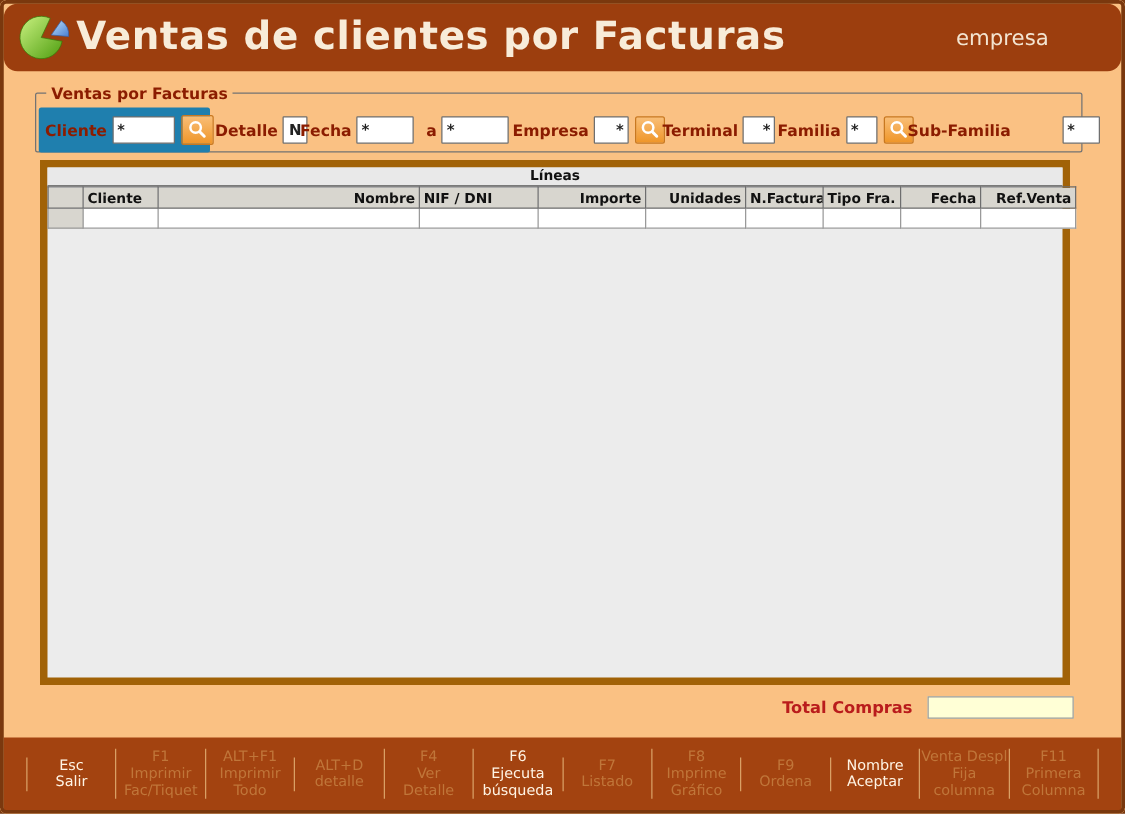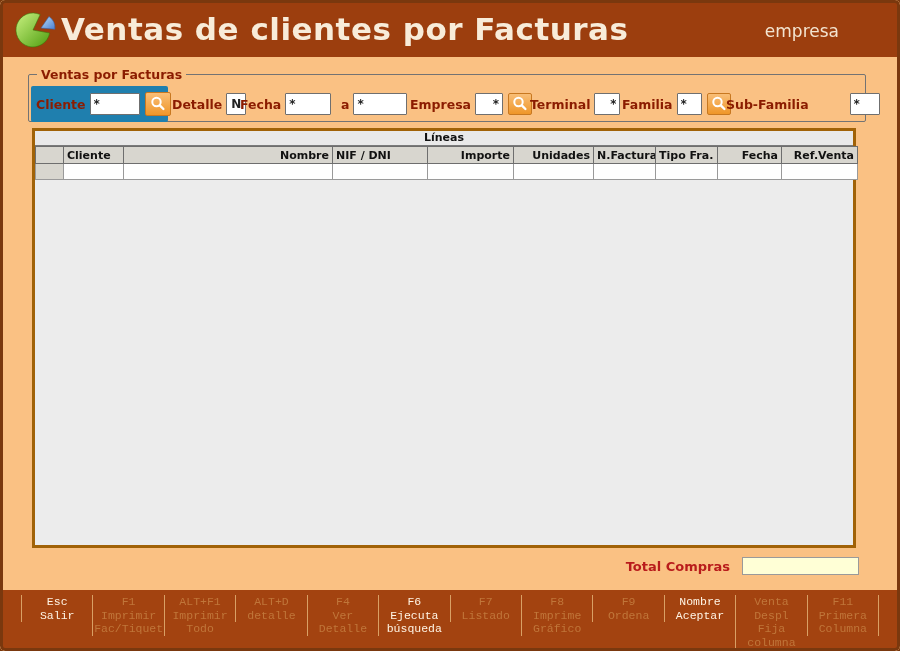--- a/index.html
+++ b/index.html
@@ -3,58 +3,58 @@
 <meta charset="utf-8">
 <style>
   * { box-sizing: border-box; margin: 0; padding: 0; }
   html,body { width: 900px; height: 651px; }
   body { font-family: "DejaVu Sans", "Liberation Sans", sans-serif; background:#7A380E; }
 
   .window { position: relative; width: 900px; height: 651px; background:#FAC183; overflow:hidden; border-radius:5px; }
   .frame { position:absolute; inset:0; border:3px solid #7A380E; border-radius:5px; pointer-events:none; z-index:50; }
 
   
-  .titlebar { position:absolute; left:3px; right:3px; top:3px; height:54px; background:#9C3E0E; }
+  .titlebar { position:absolute; left:3px; right:3px; top:3px; height:54px; background:#9C3E0E;border-radius:11px; }
   .logo { position:absolute; left:11px; top:5px; }
   .title { position:absolute; left:58px; top:8px; font-size:31px; font-weight:bold; color:#F8ECD9; letter-spacing:0.5px; }
   .company { position:absolute; right:58px; top:18px; font-size:17px; color:#F3E4D0; }
 
   
   .fieldset { position:absolute; left:28px; top:74px; width:838px; height:48px; border:1px solid #737373; border-radius:2px; }
   .legend { position:absolute; left:8px; top:-8px; background:#FAC183; padding:0 4px; font-size:12.5px; font-weight:bold; color:#8B1C00; }
   .focus-box { position:absolute; left:31px; top:86px; width:137px; height:36px; background:#1F7FAE; border-radius:2px; z-index:1; }
   .fgroup { position:absolute; top:93px; height:22px; display:flex; align-items:center; gap:4px; z-index:2; white-space:nowrap; }
   .flabel { font-size:12.5px; font-weight:bold; color:#8B1C00; }
   .finput { height:22px; border:1px solid #6F6F6F; border-radius:1px; background:#FFFFFF;
             font-family:"DejaVu Sans","Liberation Sans",sans-serif; font-size:12px; font-weight:bold; color:#222;
             padding:0 3px; outline:none; }
   .sbtn { width:24px; height:22px; margin-left:1px; border:1px solid #C87820; border-radius:2px;
           background:linear-gradient(#F9BE77,#EF9629); display:flex; align-items:center; justify-content:center; cursor:pointer; padding:0; }
   .sbtn.big { width:26px; height:24px; }
 
   
-  .table-panel { position:absolute; left:32px; top:128px; width:824px; height:420px; background:#ECECEC; border:3px solid #a16207; }
+  .table-panel { position:absolute; left:32px; top:128px; width:824px; height:420px; background:#ECECEC; border:6px solid #a16207; }
   .caption { height:15px; background:#E9E9E9; border-bottom:1px solid #7A7A7A; text-align:center;
              font-size:11px; font-weight:bold; color:#111; line-height:14px; }
   table { border-collapse:collapse; table-layout:fixed; width:822px; }
   th { background:#D8D6CF; border:1px solid #6E6E6E; font-size:11px; font-weight:bold; color:#111;
        height:17px; padding:0 3px; overflow:hidden; white-space:nowrap; }
   td { background:#FFFFFF; border:1px solid #9A9A9A; height:16px; font-size:11px; padding:0 3px; }
   td.sel, th.sel { background:#D8D6CF; }
 
   
   .total-label { position:absolute; left:580px; top:559px; width:150px; text-align:right;
                  font-size:13px; font-weight:bold; color:#b91c1c; z-index:2; }
   .total-input { position:absolute; left:742px; top:557px; width:117px; height:18px; background:#FFFFD6;
                  border:1px solid #9A9A9A; font-family:"DejaVu Sans","Liberation Sans",sans-serif;
                  font-size:12px; padding:0 3px; outline:none; z-index:2; }
 
   
   .toolbar { position:absolute; left:3px; right:3px; top:590px; height:58px; background:#A34310;
-             display:flex; align-items:flex-start; padding:5px 18px; z-index:3;font-family:Liberation Mono, monospace; }
+             display:flex; align-items:center; padding:5px 18px; z-index:3; }
   .tbtn { flex:1 1 0; border-left:1px solid #D9A065; display:flex; flex-direction:column;
           align-items:center; justify-content:center; text-align:center; cursor:pointer;
           font-size:11.5px; line-height:13.5px; color:#FFF4E4; }
   .tbtn:last-child { border-right:1px solid #D9A065; }
   .tbtn.off { color:#C0763A; cursor:default; }
 </style>
 </head>
 <body>
 
 <div class="window">

